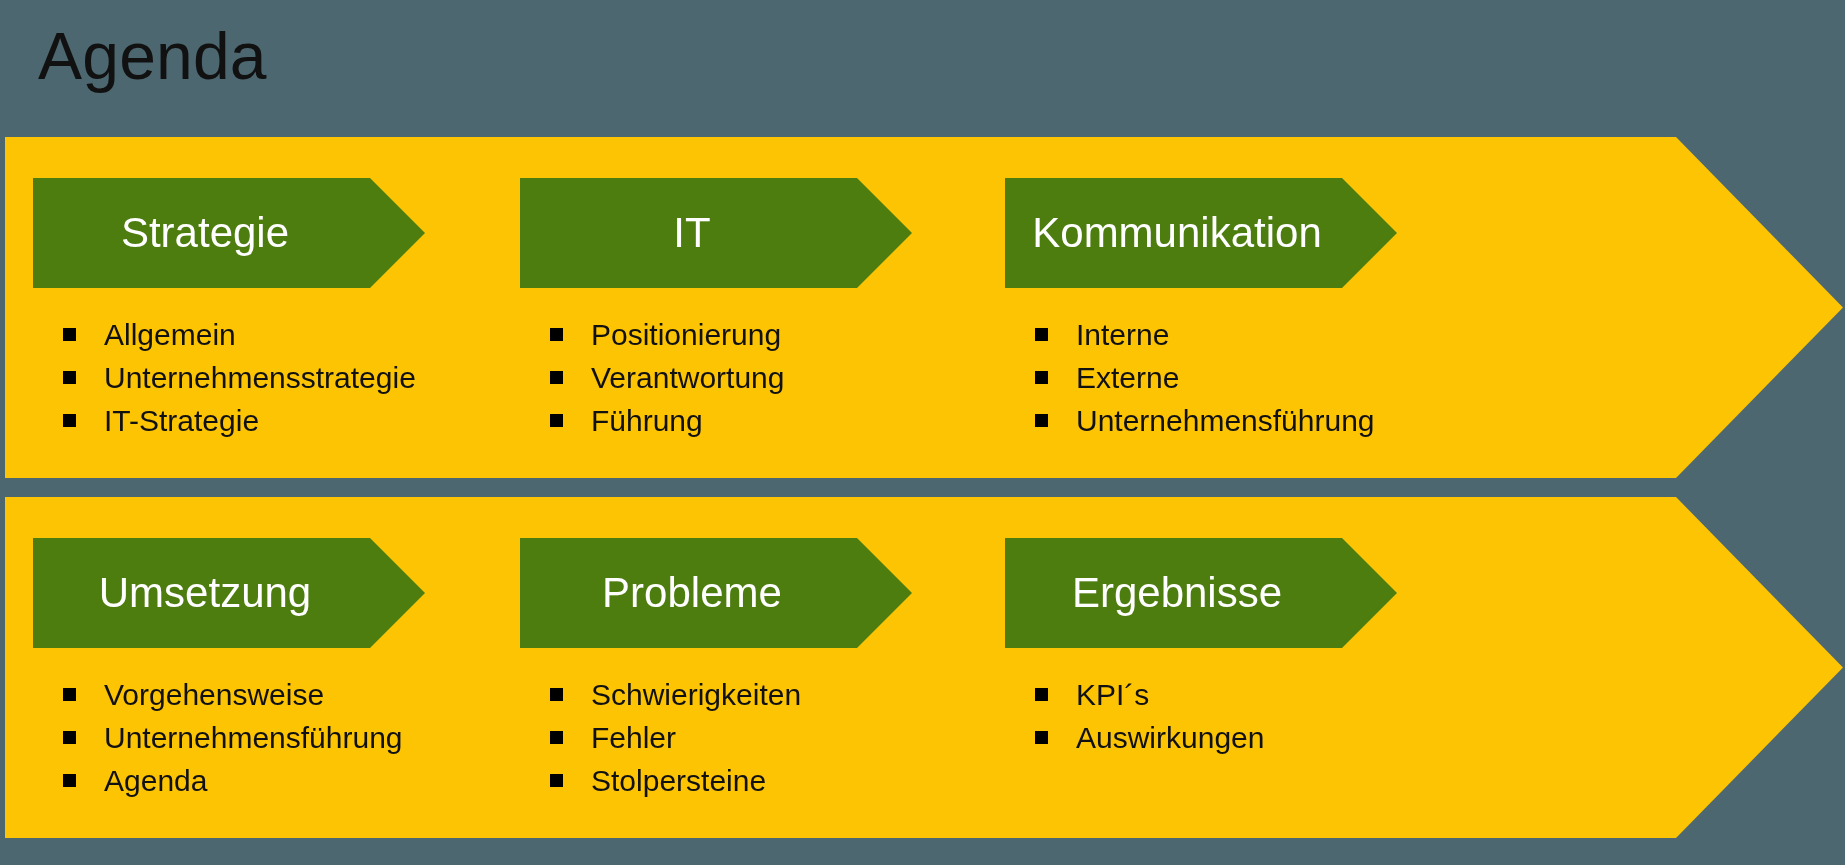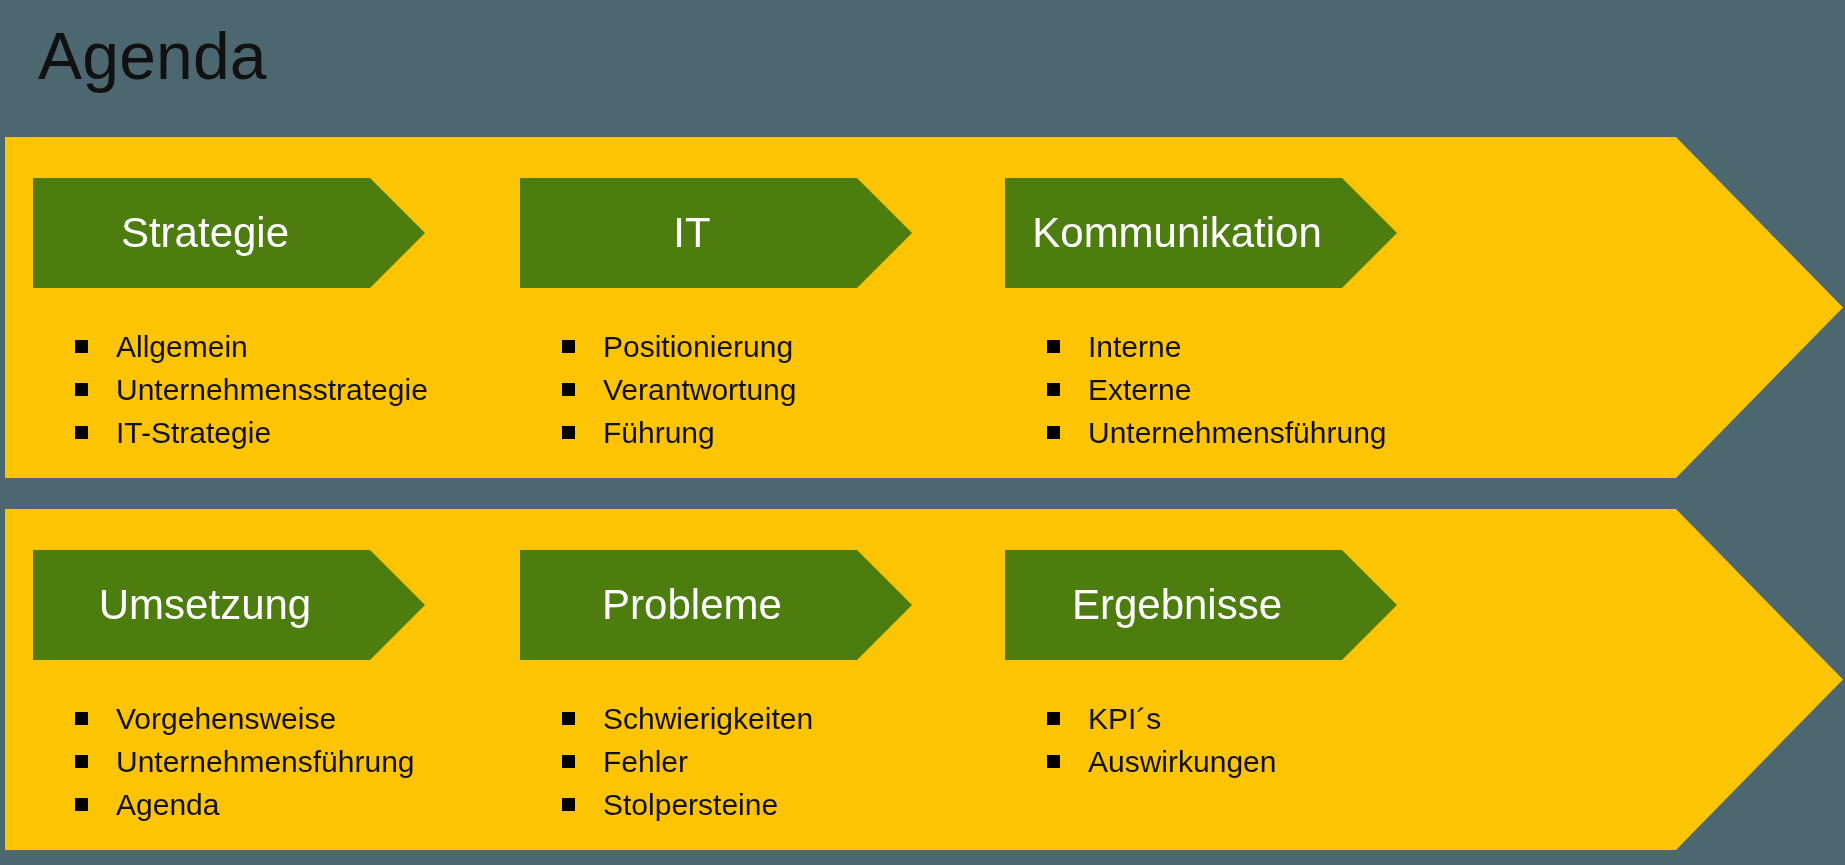--- a/index.html
+++ b/index.html
@@ -41,21 +41,21 @@
     width: 1838px;
     background: #FDC404;
   }
   .band-1 {
     top: 137px;
     height: 341px;
     -webkit-clip-path: polygon(0 0, 1671px 0, 1838px 170.5px, 1671px 341px, 0 341px);
     clip-path: polygon(0 0, 1671px 0, 1838px 170.5px, 1671px 341px, 0 341px);
   }
   .band-2 {
-    top: 509px;
+    top: 497px;
     height: 341px;
     -webkit-clip-path: polygon(0 0, 1671px 0, 1838px 170.5px, 1671px 341px, 0 341px);
     clip-path: polygon(0 0, 1671px 0, 1838px 170.5px, 1671px 341px, 0 341px);
   }
   
   .col {
     position: absolute;
     top: 0;
   }
   .col-0 { left: 28px;   width: 470px; }
@@ -83,21 +83,21 @@
     font-size: 42px;
     line-height: 46px;
     font-weight: 400;
     white-space: nowrap;
   }
   
   .bullets {
     position: absolute;
     top: 172px;
     left: 26px;
-    margin: 16px;
+    margin: 4px;
     padding: 0;
     list-style: none;
   }
   .bullet-item {
     display: flex;
     align-items: baseline;
     height: 43px;
     white-space: nowrap;
   }
   .bullet-marker {

